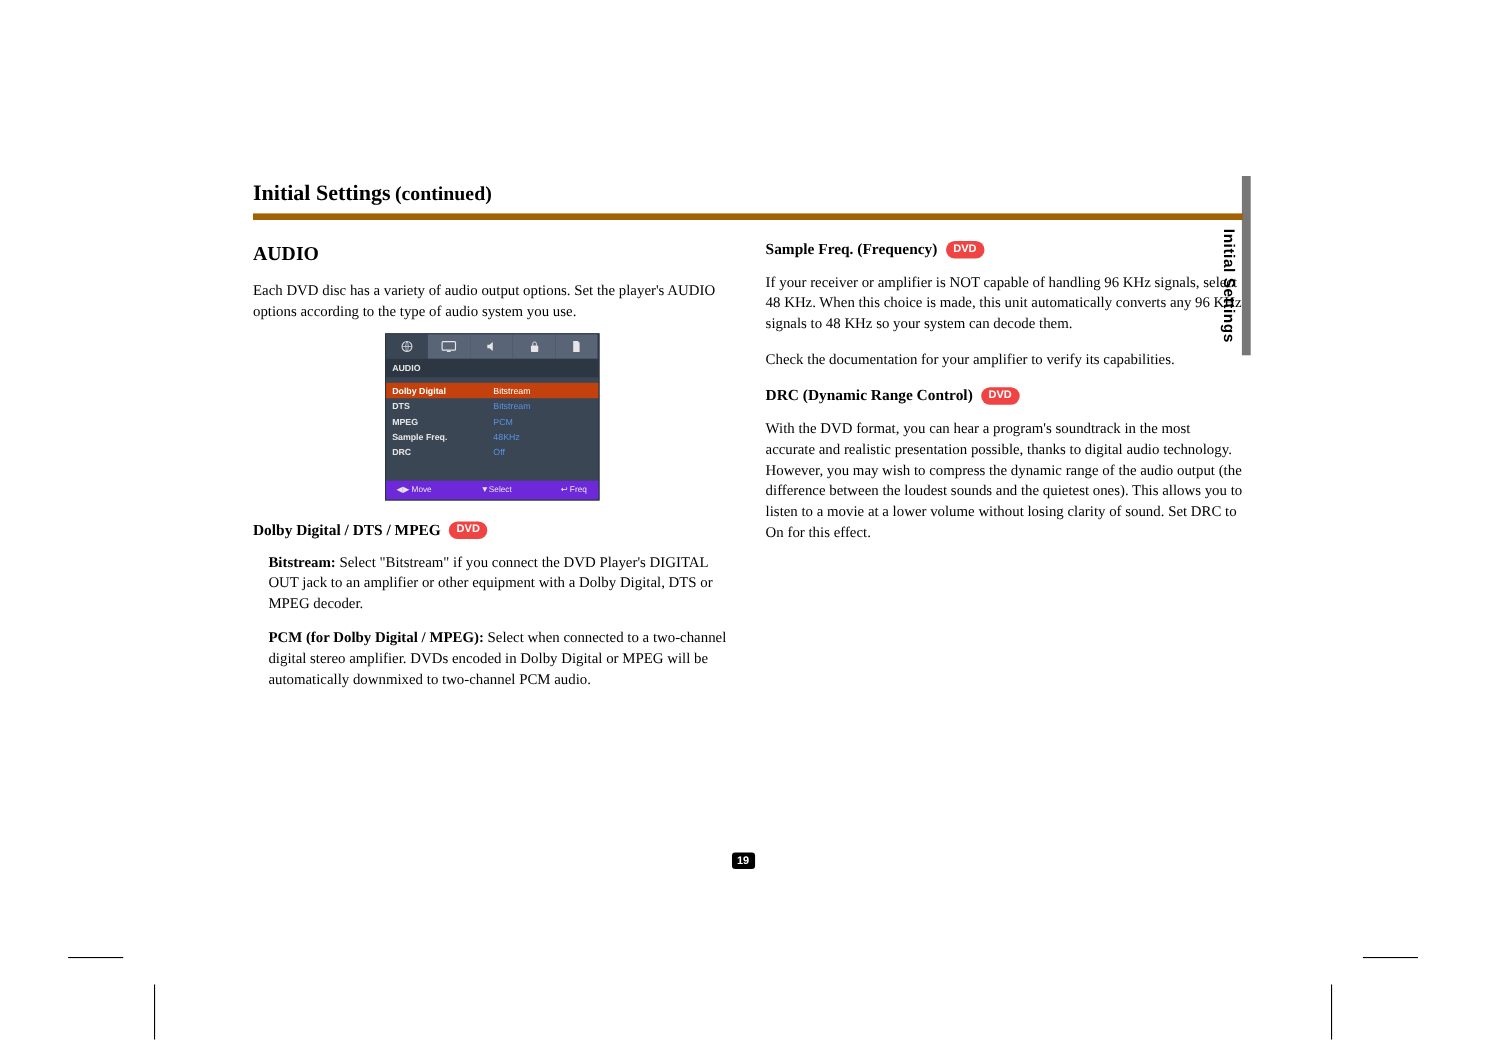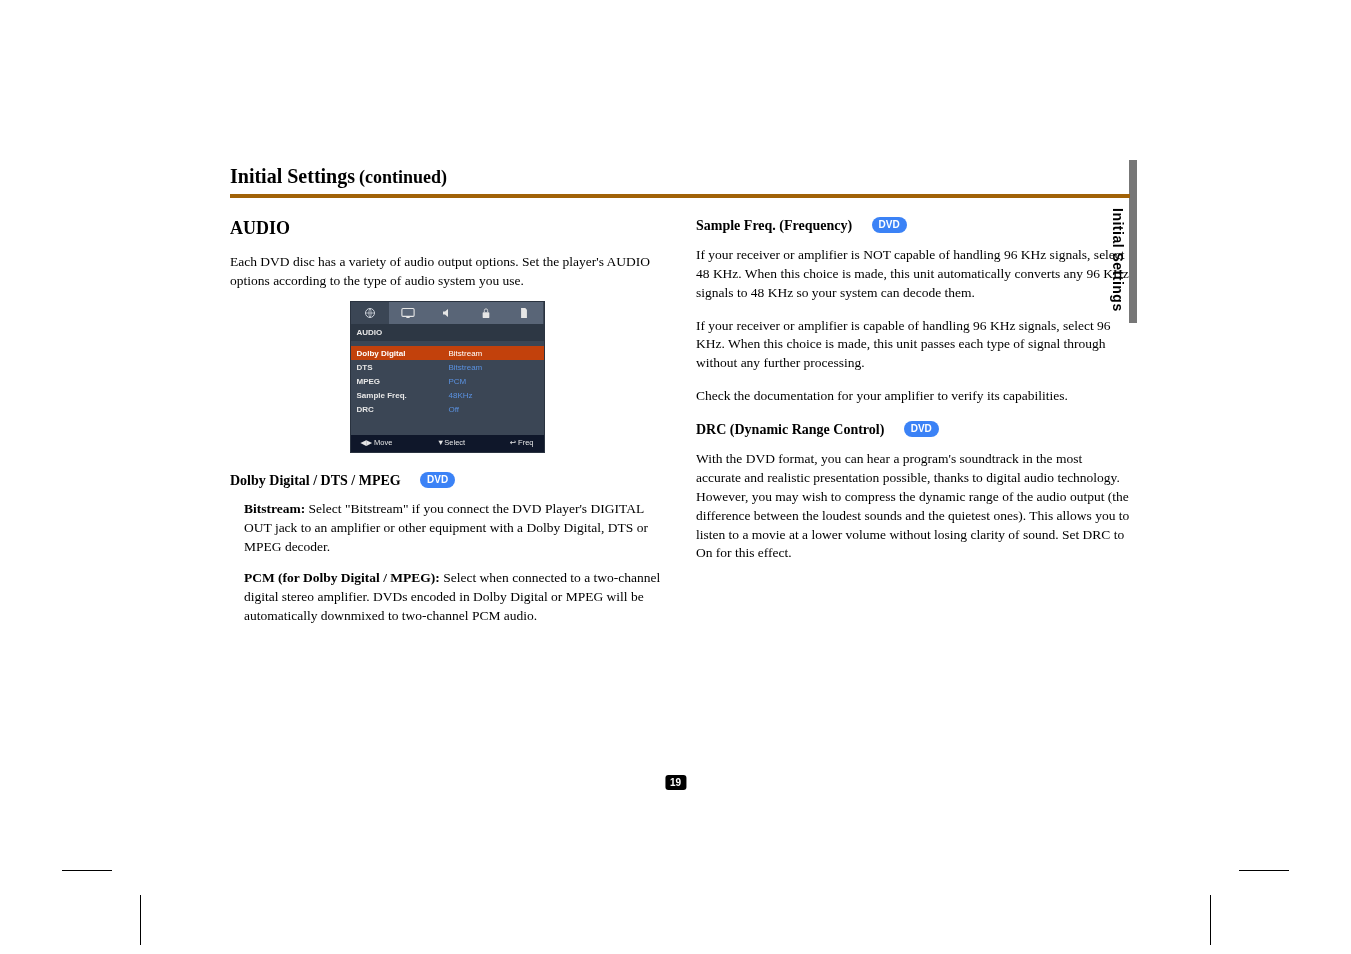--- a/index.html
+++ b/index.html
@@ -11,21 +11,21 @@
     position: relative;
     color: #000;
   }
   .page {
     position: absolute;
     left: 230px;
     top: 165px;
     width: 900px;
   }
   .title-row {
-    border-bottom: 4px solid #a16207;
+    border-bottom: 6px solid #a16207;
     padding-bottom: 6px;
     margin-bottom: 18px;
   }
   .title-main {
     font-size: 20px;
     font-weight: bold;
   }
   .title-cont {
     font-size: 18px;
     font-weight: bold;
@@ -91,40 +91,40 @@
     background: #c2410c;
     color: #fff;
   }
   .osd-label { width: 92px; font-weight: bold; color: #e6e6e6; }
   .osd-row.sel .osd-label { color:#fff; }
   .osd-val { color: #5a91e0; }
   .osd-footer {
     display: flex;
     justify-content: space-between;
     padding: 3px 10px;
-    background: #0f172a;
+    background: #6d28d9;
     font-size: 7.5px;
     color: #e6e6e6;
   }
   .subhead {
     font-size: 14px;
     font-weight: bold;
     display: inline;
   }
   .badge {
     display: inline-block;
-    background: #3b82f6;
+    background: #ef4444;
     color: #fff;
     font-family: Arial, Helvetica, sans-serif;
     font-weight: bold;
     font-size: 10px;
     padding: 1px 7px;
     border-radius: 9px;
     vertical-align: 2px;
-    margin-left: 16px;
+    margin-left: 4px;
   }
   .indent-block { margin: 10px 0 0 14px; }
   .para { margin-bottom: 12px; }
   .bold-run { font-weight: bold; }
   .col-right .headline { margin-bottom: 10px; }
   .col-right .para { margin-bottom: 14px; }
   .side-tab {
     position: absolute;
     right: 225px;
     top: 208px;
@@ -258,21 +258,20 @@
         </p>
       </div>
     </div>
 
     <div class="col col-right">
       <div class="headline">
         <span class="subhead">Sample Freq. (Frequency)</span>
         <span class="badge">DVD</span>
       </div>
       <p class="para">If your receiver or amplifier is NOT capable of handling 96 KHz signals, select 48 KHz. When this choice is made, this unit automatically converts any 96 KHz signals to 48 KHz so your system can decode them.</p>
-      <p class="para">If your receiver or amplifier is capable of handling 96 KHz signals, select 96 KHz. When this choice is made, this unit passes each type of signal through without any further processing.</p>
       <p class="para">Check the documentation for your amplifier to verify its capabilities.</p>
 
       <div class="headline">
         <span class="subhead">DRC (Dynamic Range Control)</span>
         <span class="badge">DVD</span>
       </div>
       <p class="para">With the DVD format, you can hear a program's soundtrack in the most accurate and realistic presentation possible, thanks to digital audio technology. However, you may wish to compress the dynamic range of the audio output (the difference between the loudest sounds and the quietest ones). This allows you to listen to a movie at a lower volume without losing clarity of sound. Set DRC to On for this effect.</p>
     </div>
   </div>
 </div>

